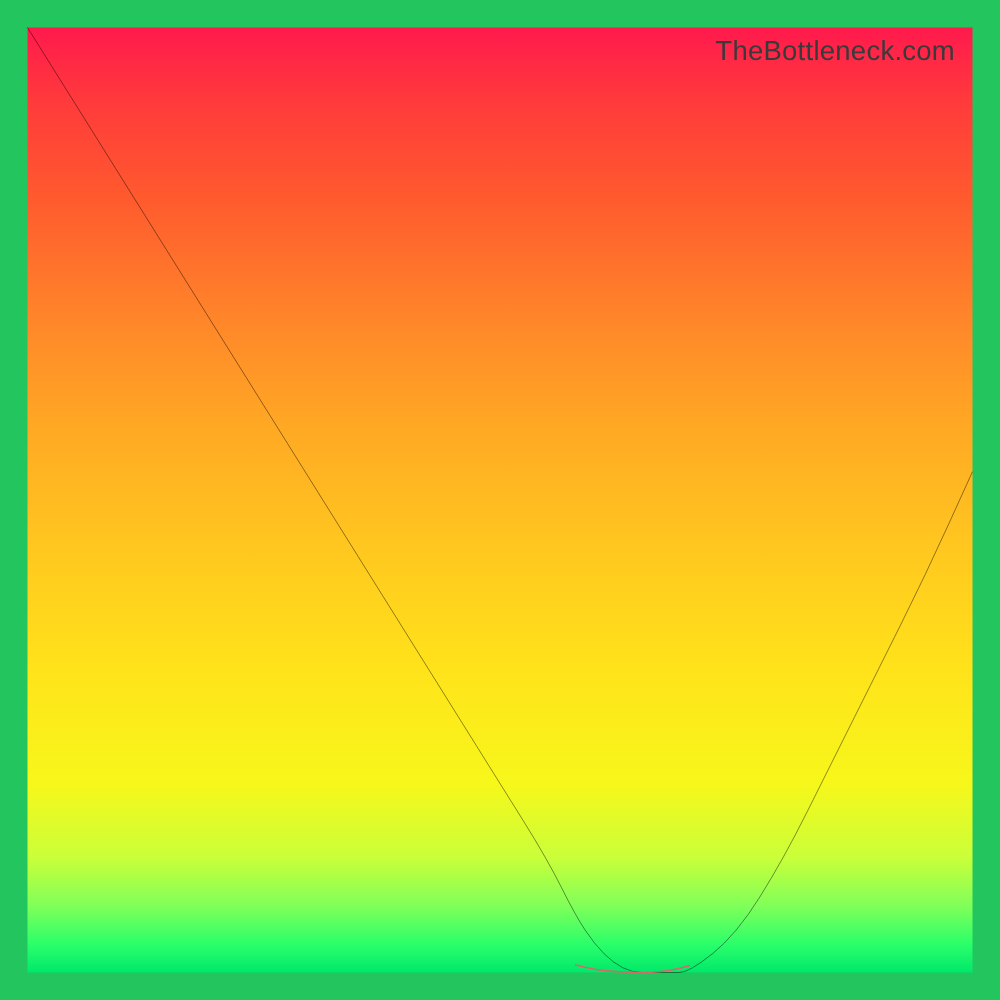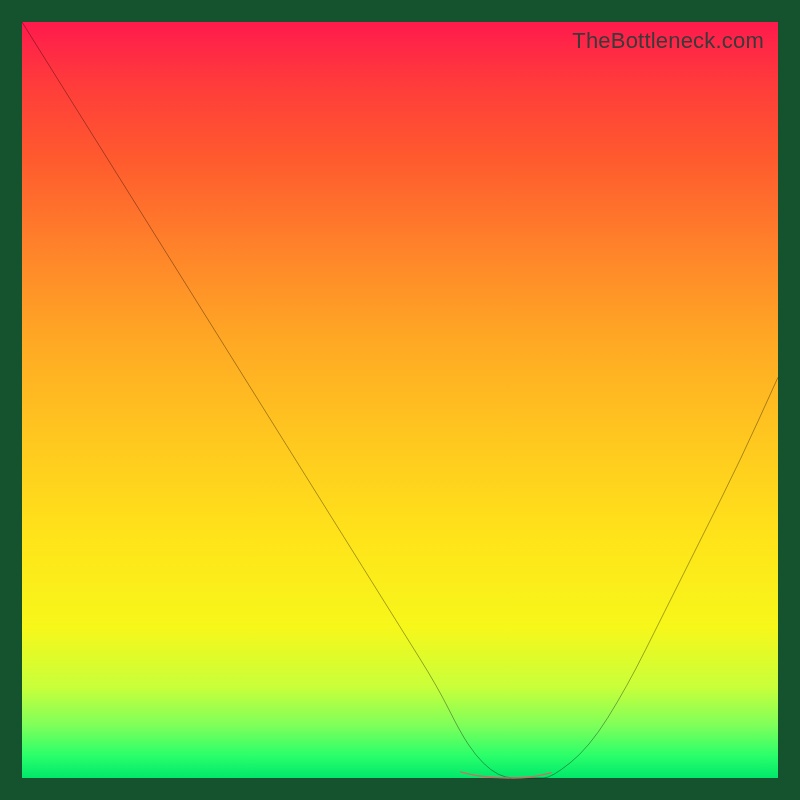--- a/index.html
+++ b/index.html
@@ -8,21 +8,21 @@
     width: 800px;
     height: 800px;
     background: #000;
     font-family: Arial, Helvetica, sans-serif;
     overflow: hidden;
   }
   .frame {
     position: relative;
     width: 800px;
     height: 800px;
-    background: #14532d;
+    background: #22c55e;
   }
   .plot {
     position: absolute;
     left: 22px;
     top: 22px;
     width: 756px;
     height: 756px;
     background: linear-gradient(to bottom,
       #ff1a4d 0%,
       #ff3b3b 8%,

